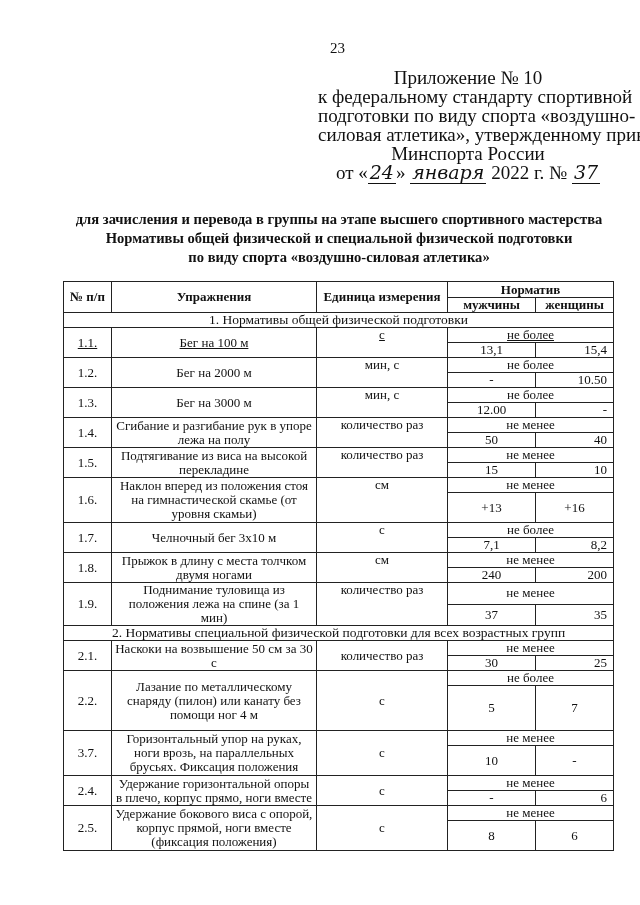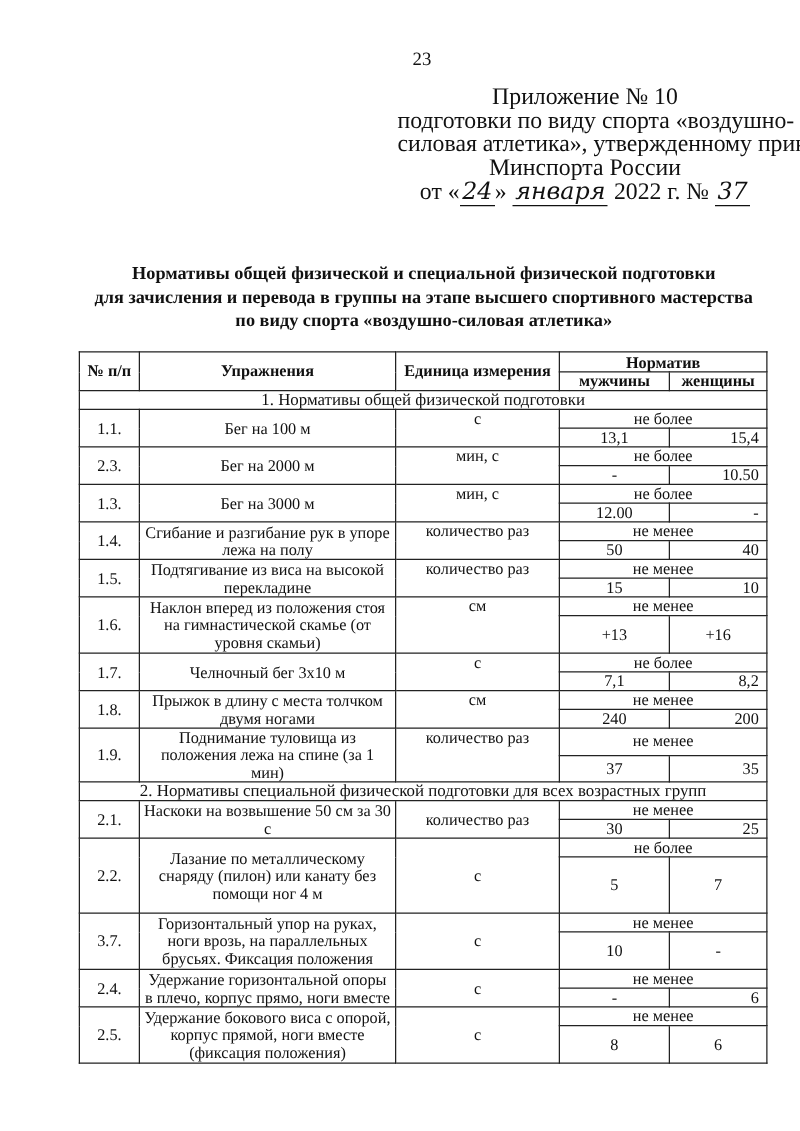--- a/index.html
+++ b/index.html
@@ -56,29 +56,30 @@
   td.val { height: 14px; }
   td.val.right { text-align: right; padding-right: 6px; }
 </style>
 </head>
 <body>
 
 <div class="page-number">23</div>
 
 <div class="appendix">
   <span class="line">Приложение № 10</span>
+  <span class="line">к федеральному стандарту спортивной</span>
   <span class="line">подготовки по виду спорта «воздушно-</span>
   <span class="line">силовая атлетика», утвержденному приказом</span>
   <span class="line">Минспорта России</span>
   <span class="line"><span>от «</span><span class="hand">24</span><span>»</span> <span class="hand">января</span> <span>2022 г. №</span> <span class="hand">37</span></span>
 </div>
 
 <div class="title">
+  <span class="line">для зачисления и перевода в группы на этапе высшего спортивного мастерства</span>
   <span class="line">Нормативы общей физической и специальной физической подготовки</span>
-  <span class="line">для зачисления и перевода в группы на этапе высшего спортивного мастерства</span>
   <span class="line">по виду спорта «воздушно-силовая атлетика»</span>
 </div>
 
 <table class="norms">
   <colgroup>
     <col class="c-num">
       <col class="c-ex">
       <col class="c-unit">
       <col class="c-m">
       <col class="c-w">
@@ -92,32 +93,32 @@
     </tr>
     <tr style="height:15px">
       <th>мужчины</th>
       <th>женщины</th>
     </tr>
   </thead>
   <tbody id="tbody">
       <tr style="height: 15px;">
         <td colspan="5" class="sec">1.  Нормативы общей физической подготовки</td>
       </tr>
-      <tr style="height: 14px;">
+      <tr style="height: 14px; text-decoration: underline;">
         <td rowspan="2">1.1.</td>
         <td rowspan="2">Бег на 100 м</td>
         <td rowspan="2" class="unit" style="vertical-align:top">с</td>
         <td colspan="2" class="cond">не более</td>
       </tr>
       <tr style="height: 15px;">
         <td class="val">13,1</td>
         <td class="val right">15,4</td>
       </tr>
       <tr style="height: 14px;">
-        <td rowspan="2">2.3.</td>
+        <td rowspan="2">1.2.</td>
         <td rowspan="2">Бег на 2000 м</td>
         <td rowspan="2" class="unit" style="vertical-align:top">мин, с</td>
         <td colspan="2" class="cond">не более</td>
       </tr>
       <tr style="height: 15px;">
         <td class="val">-</td>
         <td class="val right">10.50</td>
       </tr>
       <tr style="height: 14px;">
         <td rowspan="2">1.3.</td>

